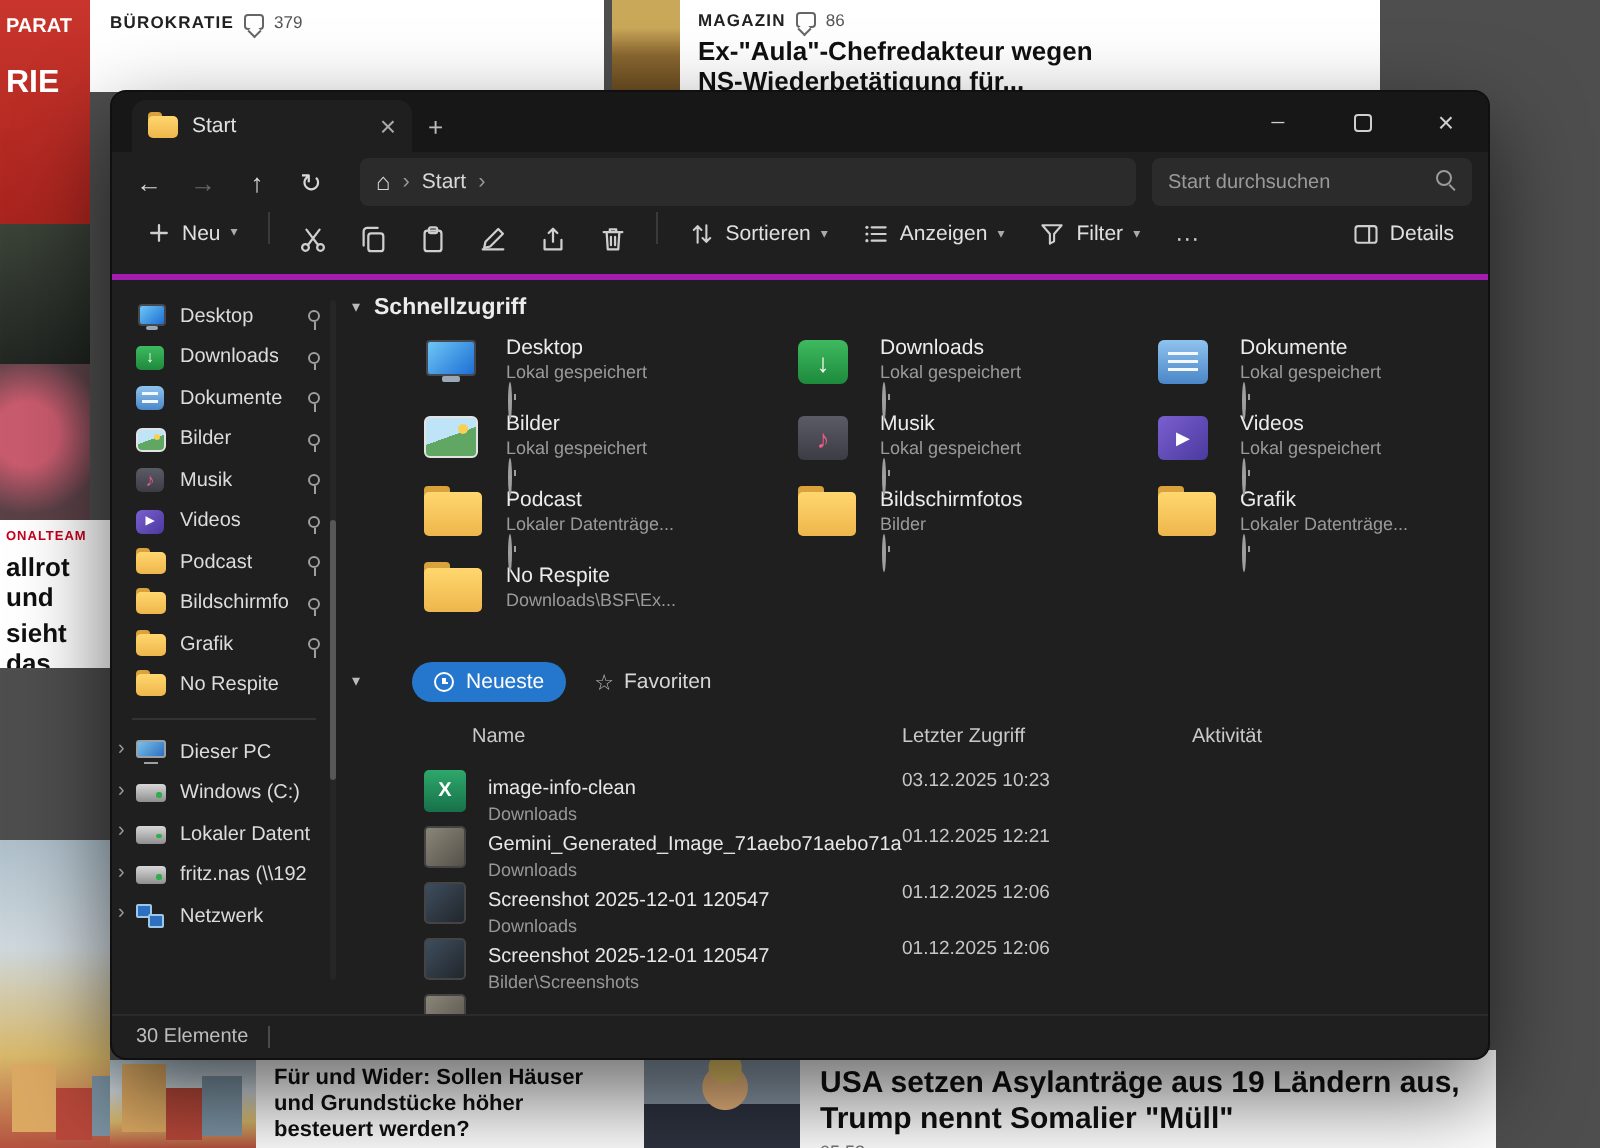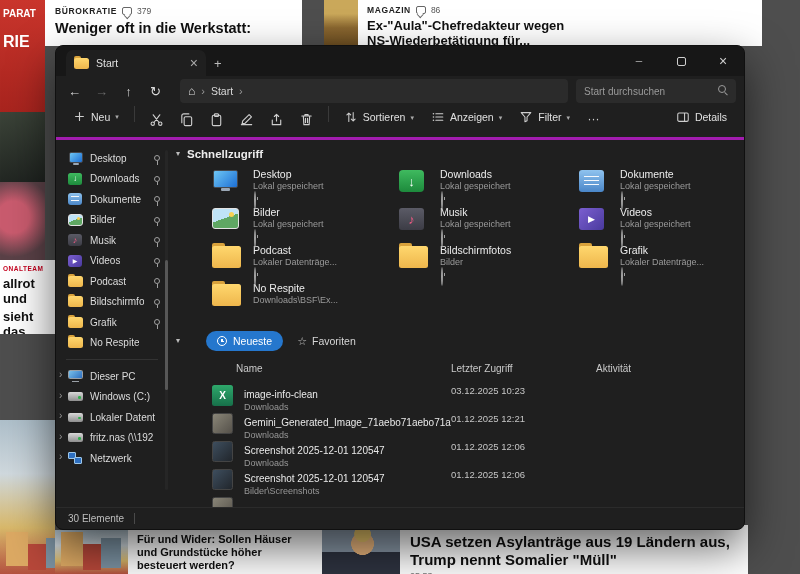--- a/index.html
+++ b/index.html
@@ -25,21 +25,21 @@
   .houses .h1 { position:absolute; left:6px; bottom:8px; width:22px; height:34px; background:#dca963; }
   .houses .h2 { position:absolute; left:28px; bottom:4px; width:18px; height:26px; background:#b8483a; }
   .houses .h3 { position:absolute; left:46px; bottom:6px; width:20px; height:30px; background:#7c93a3; }
   .bg-card-bl { left:128px; top:525px; width:194px; height:49px; padding:8px 9px 4px; display:flex; flex-direction:column; gap:3px; }
   .bg-trump { left:322px; top:525px; width:78px; height:49px; background:
       radial-gradient(circle at 52% 18%, #e8c56a 0 14%, transparent 15%),
       radial-gradient(circle at 52% 38%, #edb87f 0 22%, transparent 23%),
       linear-gradient(180deg,#8a99a8 0 55%,#2e3340 55%); }
   .bg-card-br { left:400px; top:525px; width:348px; height:49px; padding:8px 10px 4px; }
   .bg-card-tl { left:45px; top:0; width:257px; height:46px; padding:6px 10px; }
-  .bg-card-tr { left:324px; top:0; width:438px; height:46px; display:flex; }
+  .bg-card-tr { left:306px; top:0; width:384px; height:46px; display:flex; }
   .tr-img { width:34px; height:46px; flex:none; background:linear-gradient(180deg,#caa85a 0 30%,#8a6730 60%,#6a4c20 100%); }
   .tr-body { padding:5px 9px; overflow:hidden; }
   .time-row { font-size:9px; color:#777; margin-top:3px; }
 
   
   .window { position:absolute; left:55px; top:45px; width:690px; height:485px; background:#1f1f1f; border:1px solid #101010; border-radius:8px; overflow:hidden; z-index:10; box-shadow:0 18px 45px rgba(0,0,0,.6); display:flex; flex-direction:column; color:#ddd; }
   .tabbar { height:30px; background:#171717; display:flex; align-items:flex-end; padding-left:10px; position:relative; flex:none; }
   .tab { height:26px; width:140px; background:#1f1f1f; border-radius:7px 7px 0 0; display:flex; align-items:center; gap:7px; padding:0 8px; font-size:10.5px; color:#e0e0e0; }
   .tab-close { margin-left:auto; font-size:11px; color:#aaa; line-height:1; }
   .newtab { margin:0 0 6px 8px; color:#bbb; font-size:13px; line-height:1; }
@@ -166,21 +166,20 @@
   </div>
   <div class="abs bg-photo1"></div>
   <div class="abs bg-photo2"></div>
 
   <div class="abs card bg-card-tl">
     <div class="kicker-row">
       <span>BÜROKRATIE</span>
       <span class="bubble"></span>
       <span class="cnt">379</span>
     </div>
-    <div class="hl" style="font-size:14.5px; margin-top:4px;">Weniger oft in die Werkstatt:</div>
   </div>
 
   <div class="abs card bg-card-tr">
     <div class="tr-img"></div>
     <div class="tr-body">
       <div class="kicker-row">
         <span>MAGAZIN</span>
         <span class="bubble"></span>
         <span class="cnt">86</span>
       </div>

